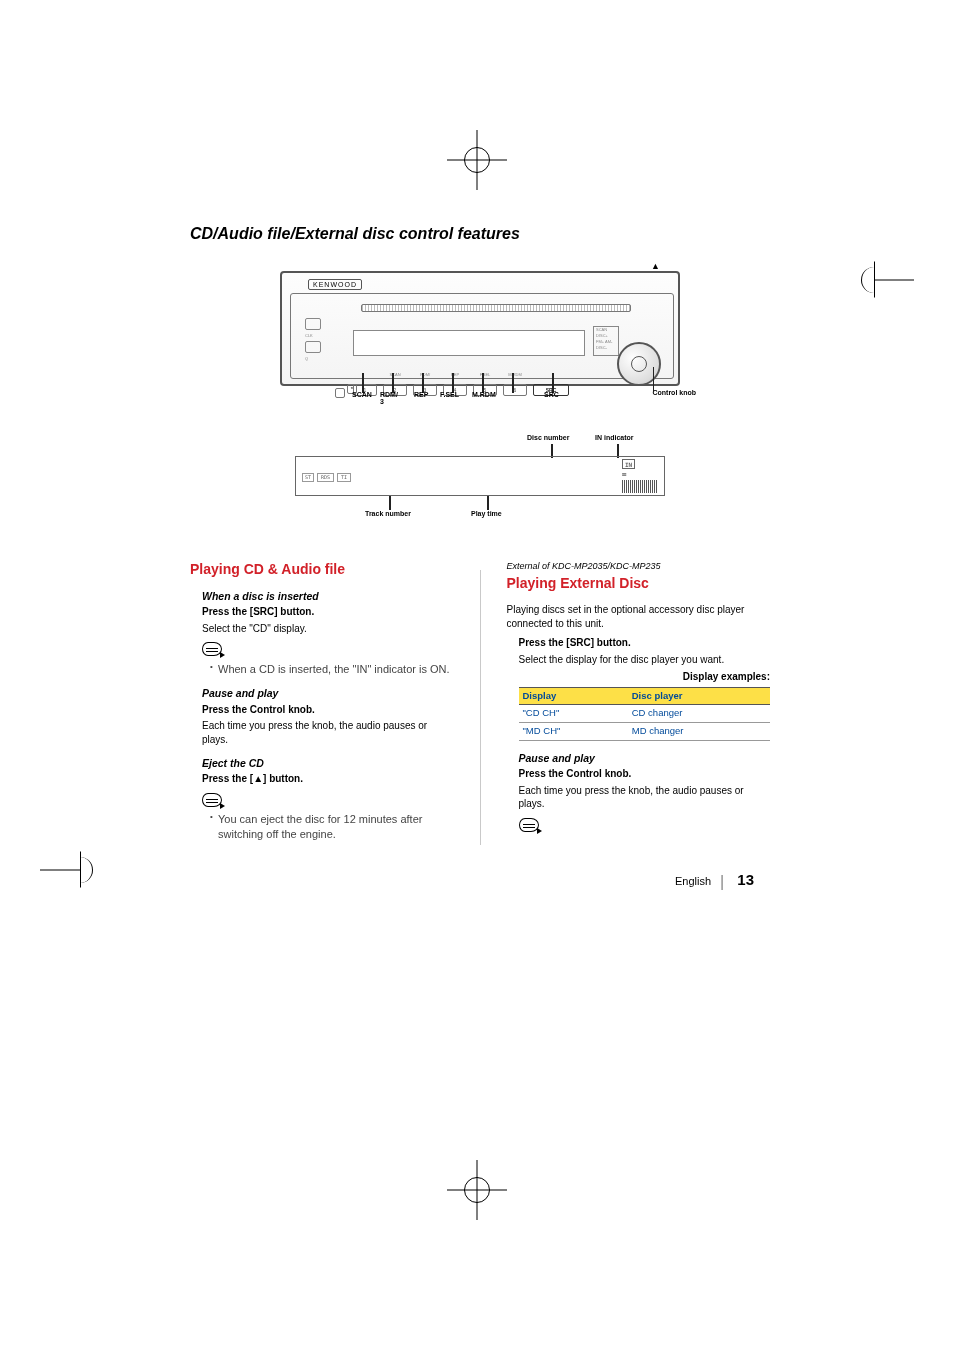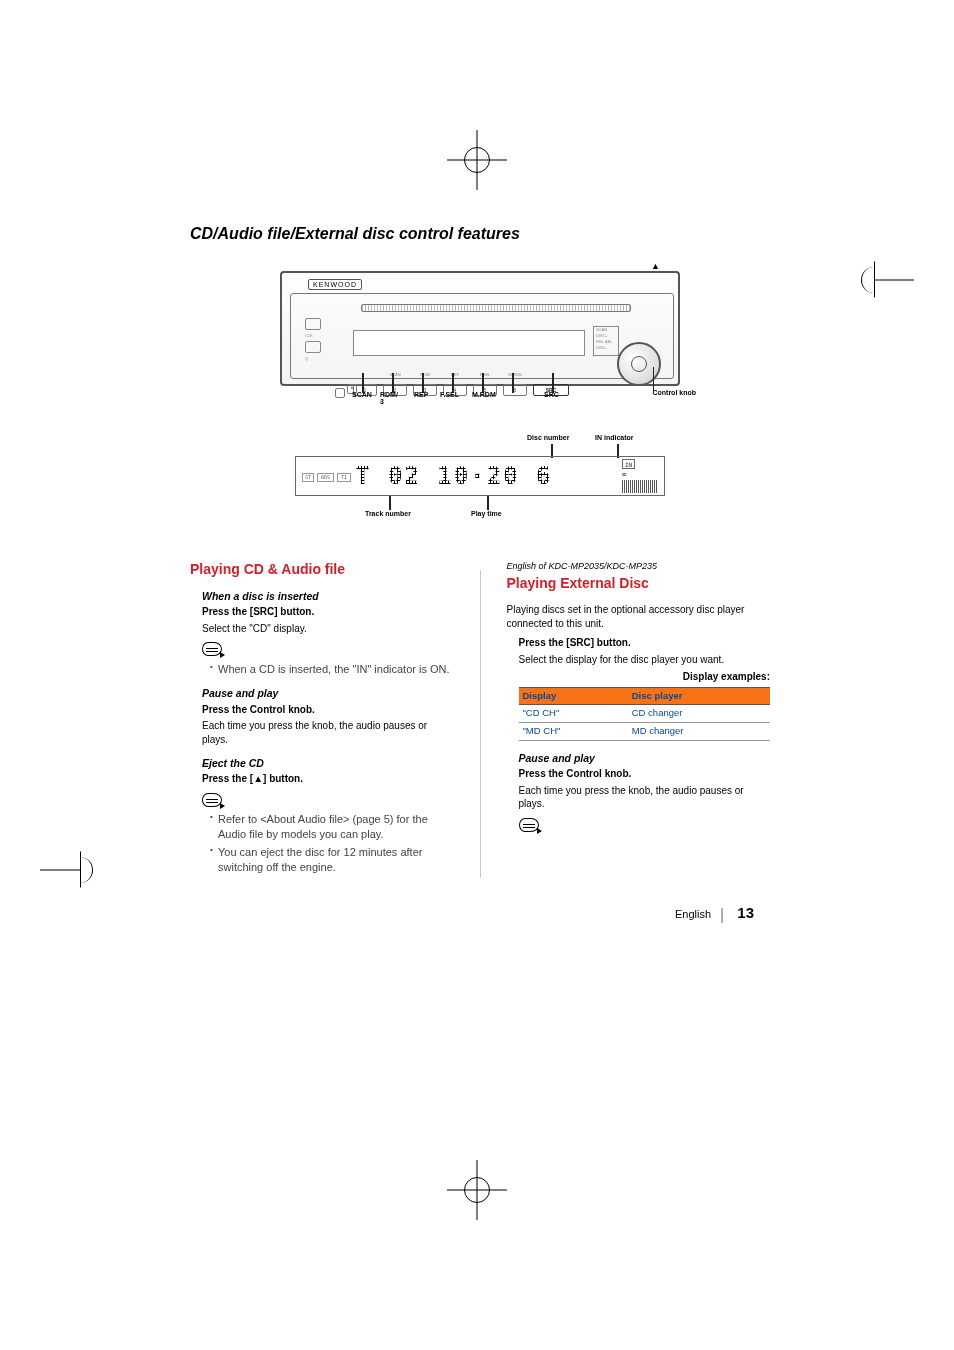--- a/index.html
+++ b/index.html
@@ -226,21 +226,21 @@
   }
   ul.notes { list-style: none; padding-left: 8px; font-size:11px; color:#444; }
   ul.notes li { position: relative; padding-left: 8px; margin-bottom: 3px; }
   ul.notes li::before { content:"•"; position:absolute; left:0; top:0; font-size:8px; }
   .func-note { font-size:9px; font-style: italic; margin-bottom:2px; }
   table.disp {
     width: 100%; border-collapse: collapse; font-size: 9.5px;
     margin-top: 3px;
   }
   table.disp th {
-    background: #f97316;
+    background: #fde047;
     text-align: left;
     font-weight: 700;
     padding: 2px 4px;
     border-top: 1px solid #555; border-bottom: 1px solid #555;
     color: #004a9a;
   }
   table.disp td {
     padding: 2px 4px;
     border-bottom: 1px solid #999;
     color: #004a9a;
@@ -347,21 +347,20 @@
     <span class="lcd-lead" style="left:256px; top:10px; height:14px;"></span>
     <span class="lcd-callout" style="left:300px; top:0;">IN indicator</span>
     <span class="lcd-lead" style="left:322px; top:10px; height:14px;"></span>
 
     <div class="lcdframe">
       <div class="lcdleft">
         <div>ST</div>
         <div class="badge">RDS</div>
         <div class="badge">TI</div>
       </div>
-      <span class="seg">T 02 10·20 6</span>
       <div class="lcdright">
         <span class="in-box">IN</span>
         <span style="font-size:8px; letter-spacing:1px;">≡</span>
         <span class="hierbars"></span>
       </div>
     </div>
 
     <span class="lcd-lead" style="left:94px; top:62px; height:14px;"></span>
     <span class="lcd-callout" style="left:70px; top:76px;">Track number</span>
     <span class="lcd-lead" style="left:192px; top:62px; height:14px;"></span>
@@ -387,30 +386,29 @@
       <div class="step">
         <p class="bold">Press the Control knob.</p>
         <p>Each time you press the knob, the audio pauses or plays.</p>
       </div>
 
       <div class="h-sub">Eject the CD</div>
       <div class="step">
         <p class="bold">Press the [▲] button.</p>
         <span class="note-icon"></span>
         <ul class="notes">
-          <li>Refer to &lt;About Audio file&gt; (page 5) for the Audio file by models you can play.</li>
           <li>You can eject the disc for 12 minutes after switching off the engine.</li>
         </ul>
       </div>
     </div>
 
     <div class="col-divider"></div>
 
     <div class="col">
-      <p class="func-note">English of KDC-MP2035/KDC-MP235</p>
+      <p class="func-note">External of KDC-MP2035/KDC-MP235</p>
       <div class="h-red">Playing External Disc</div>
       <p style="margin-bottom:6px;">Playing discs set in the optional accessory disc player connected to this unit.</p>
       <div class="step">
         <p class="bold">Press the [SRC] button.</p>
         <p>Select the display for the disc player you want.</p>
         <p class="bold" style="margin-top:4px;text-align:right;">Display examples:</p>
         <table class="disp">
           <tbody>
               <tr>
             <th>Display</th>

